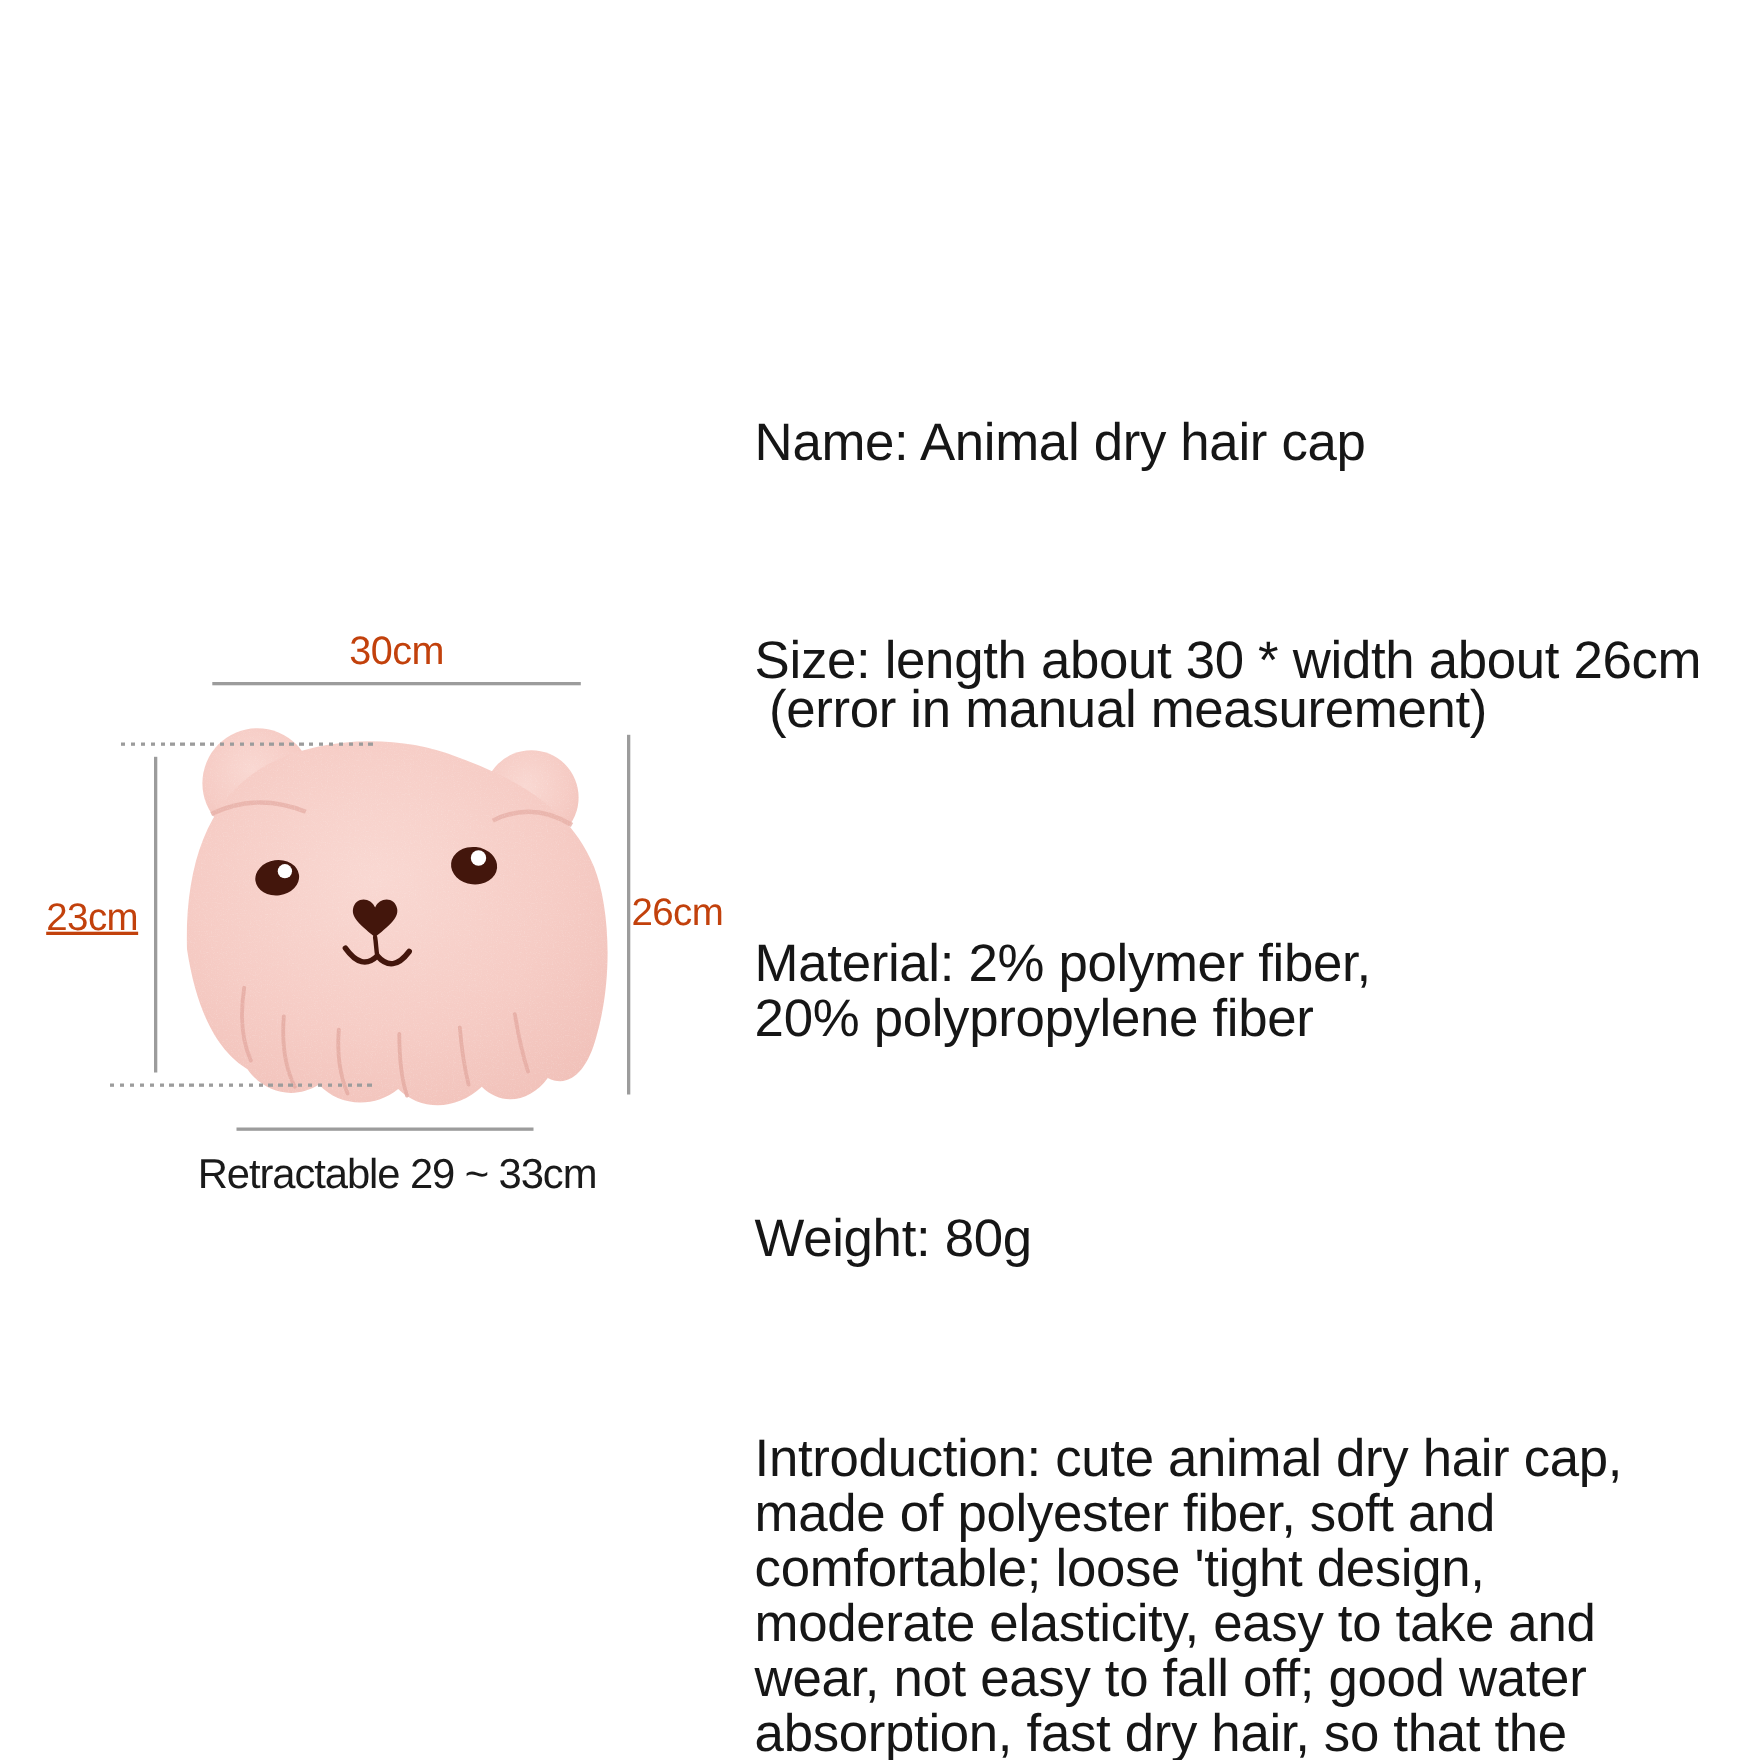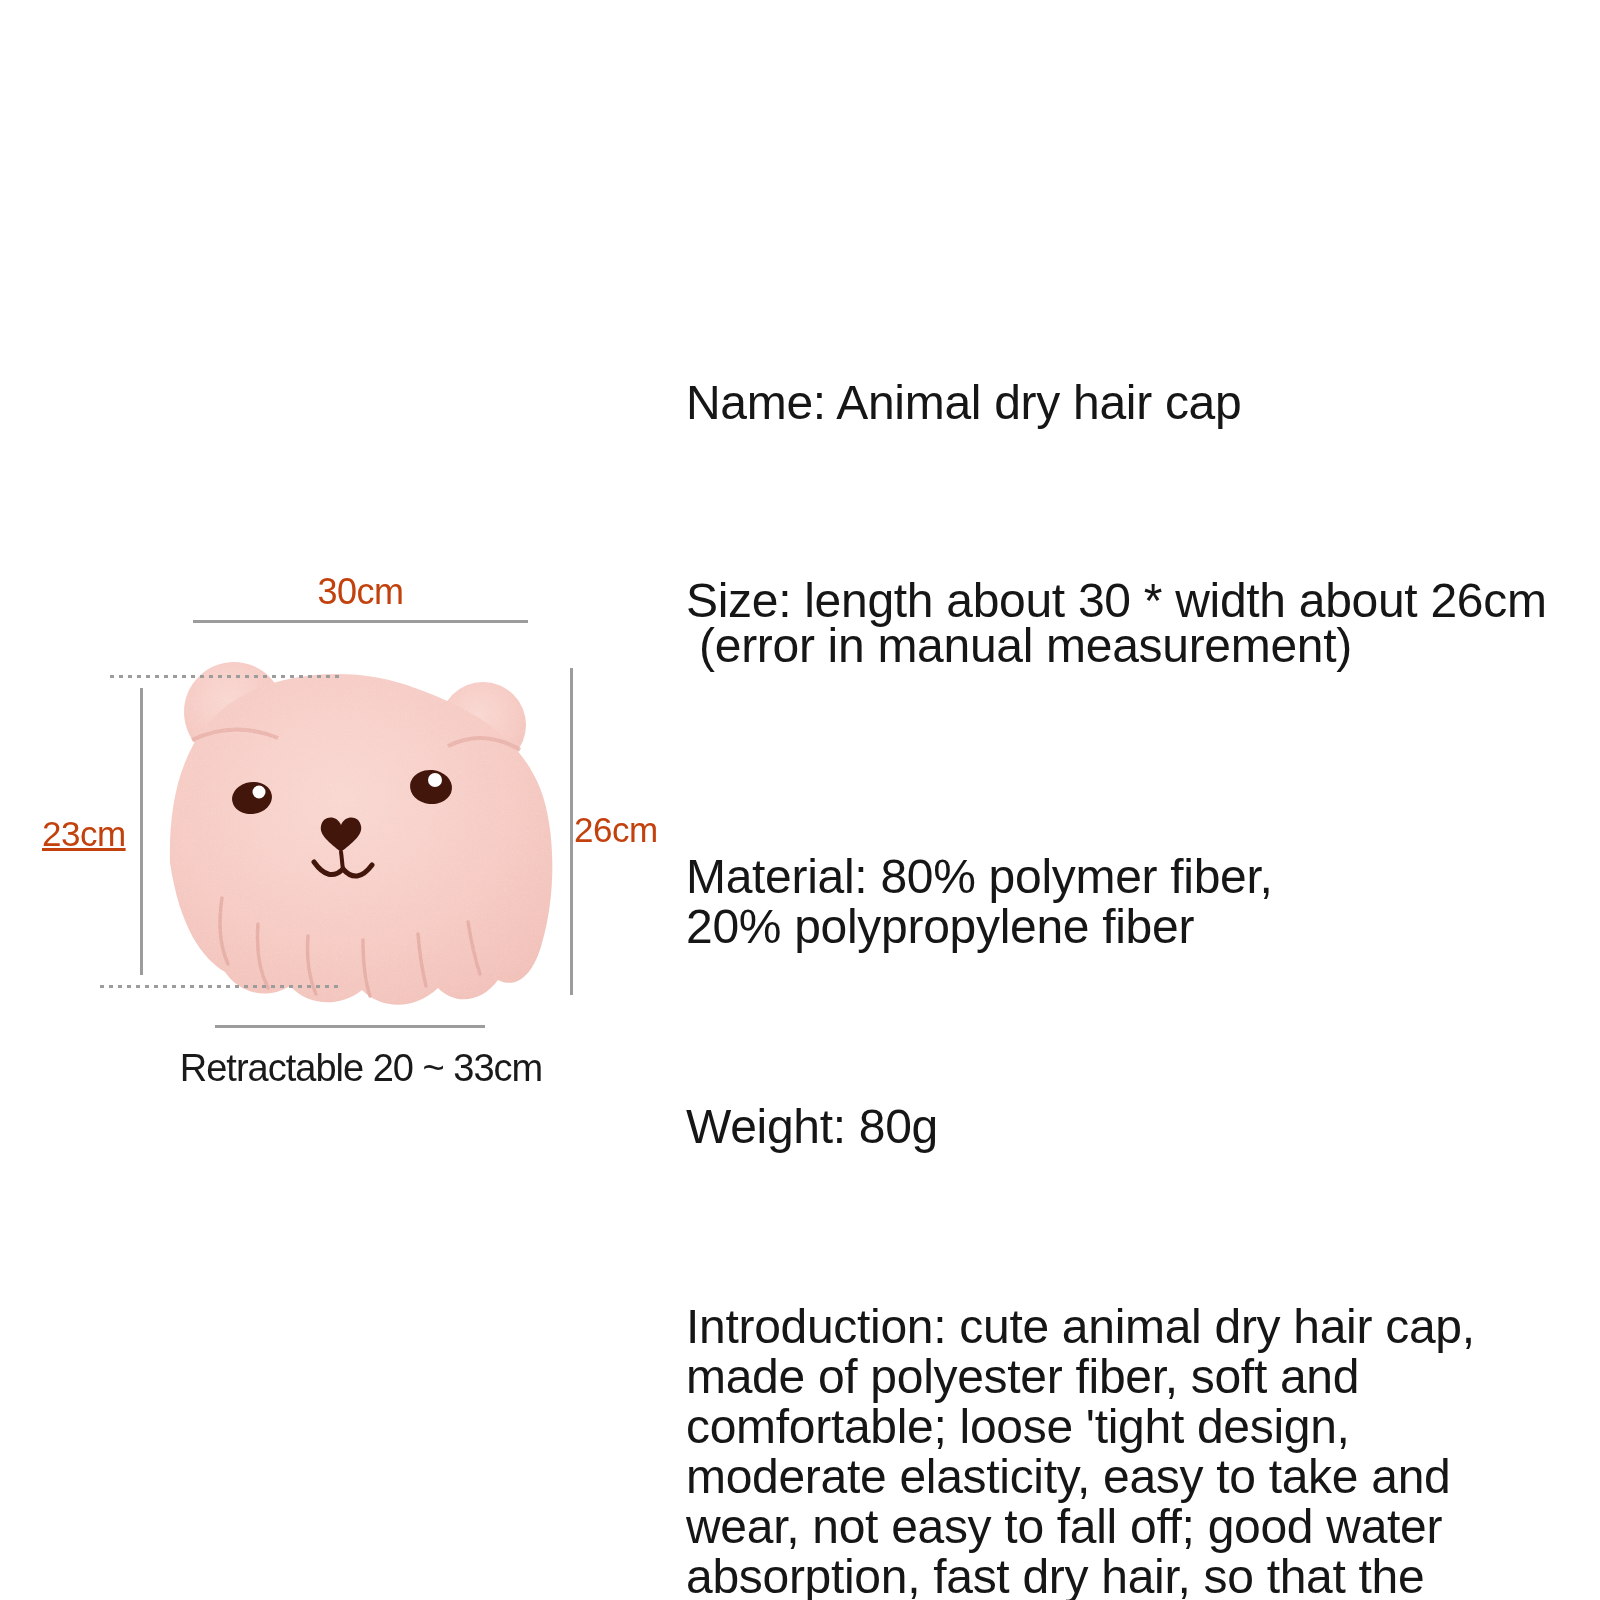--- a/index.html
+++ b/index.html
@@ -111,28 +111,28 @@
 
     <div class="dotted top-dotted"></div>
     <div class="dotted bottom-dotted"></div>
     <div class="mline left-vline"></div>
     <div class="dim-label dim-23">23cm</div>
 
     <div class="mline right-vline"></div>
     <div class="dim-label dim-26">26cm</div>
 
     <div class="mline bottom-line"></div>
-    <div class="retractable">Retractable 20 ~ 33cm</div>
+    <div class="retractable">Retractable 29 ~ 33cm</div>
   </section>
 
   <section class="specs">
     <p class="spec-name">Name: Animal dry hair cap</p>
     <p class="spec-size">Size: length about 30 * width about 26cm
  (error in manual measurement)</p>
-    <p class="spec-material">Material: 80% polymer fiber,
+    <p class="spec-material">Material: 2% polymer fiber,
 20% polypropylene fiber</p>
     <p class="spec-weight">Weight: 80g</p>
     <p class="spec-introduction">Introduction: cute animal dry hair cap,
 made of polyester fiber, soft and
 comfortable; loose 'tight design,
 moderate elasticity, easy to take and
 wear, not easy to fall off; good water
 absorption, fast dry hair, so that the
 hair is far away from the harm of hair
 dryer.</p>

